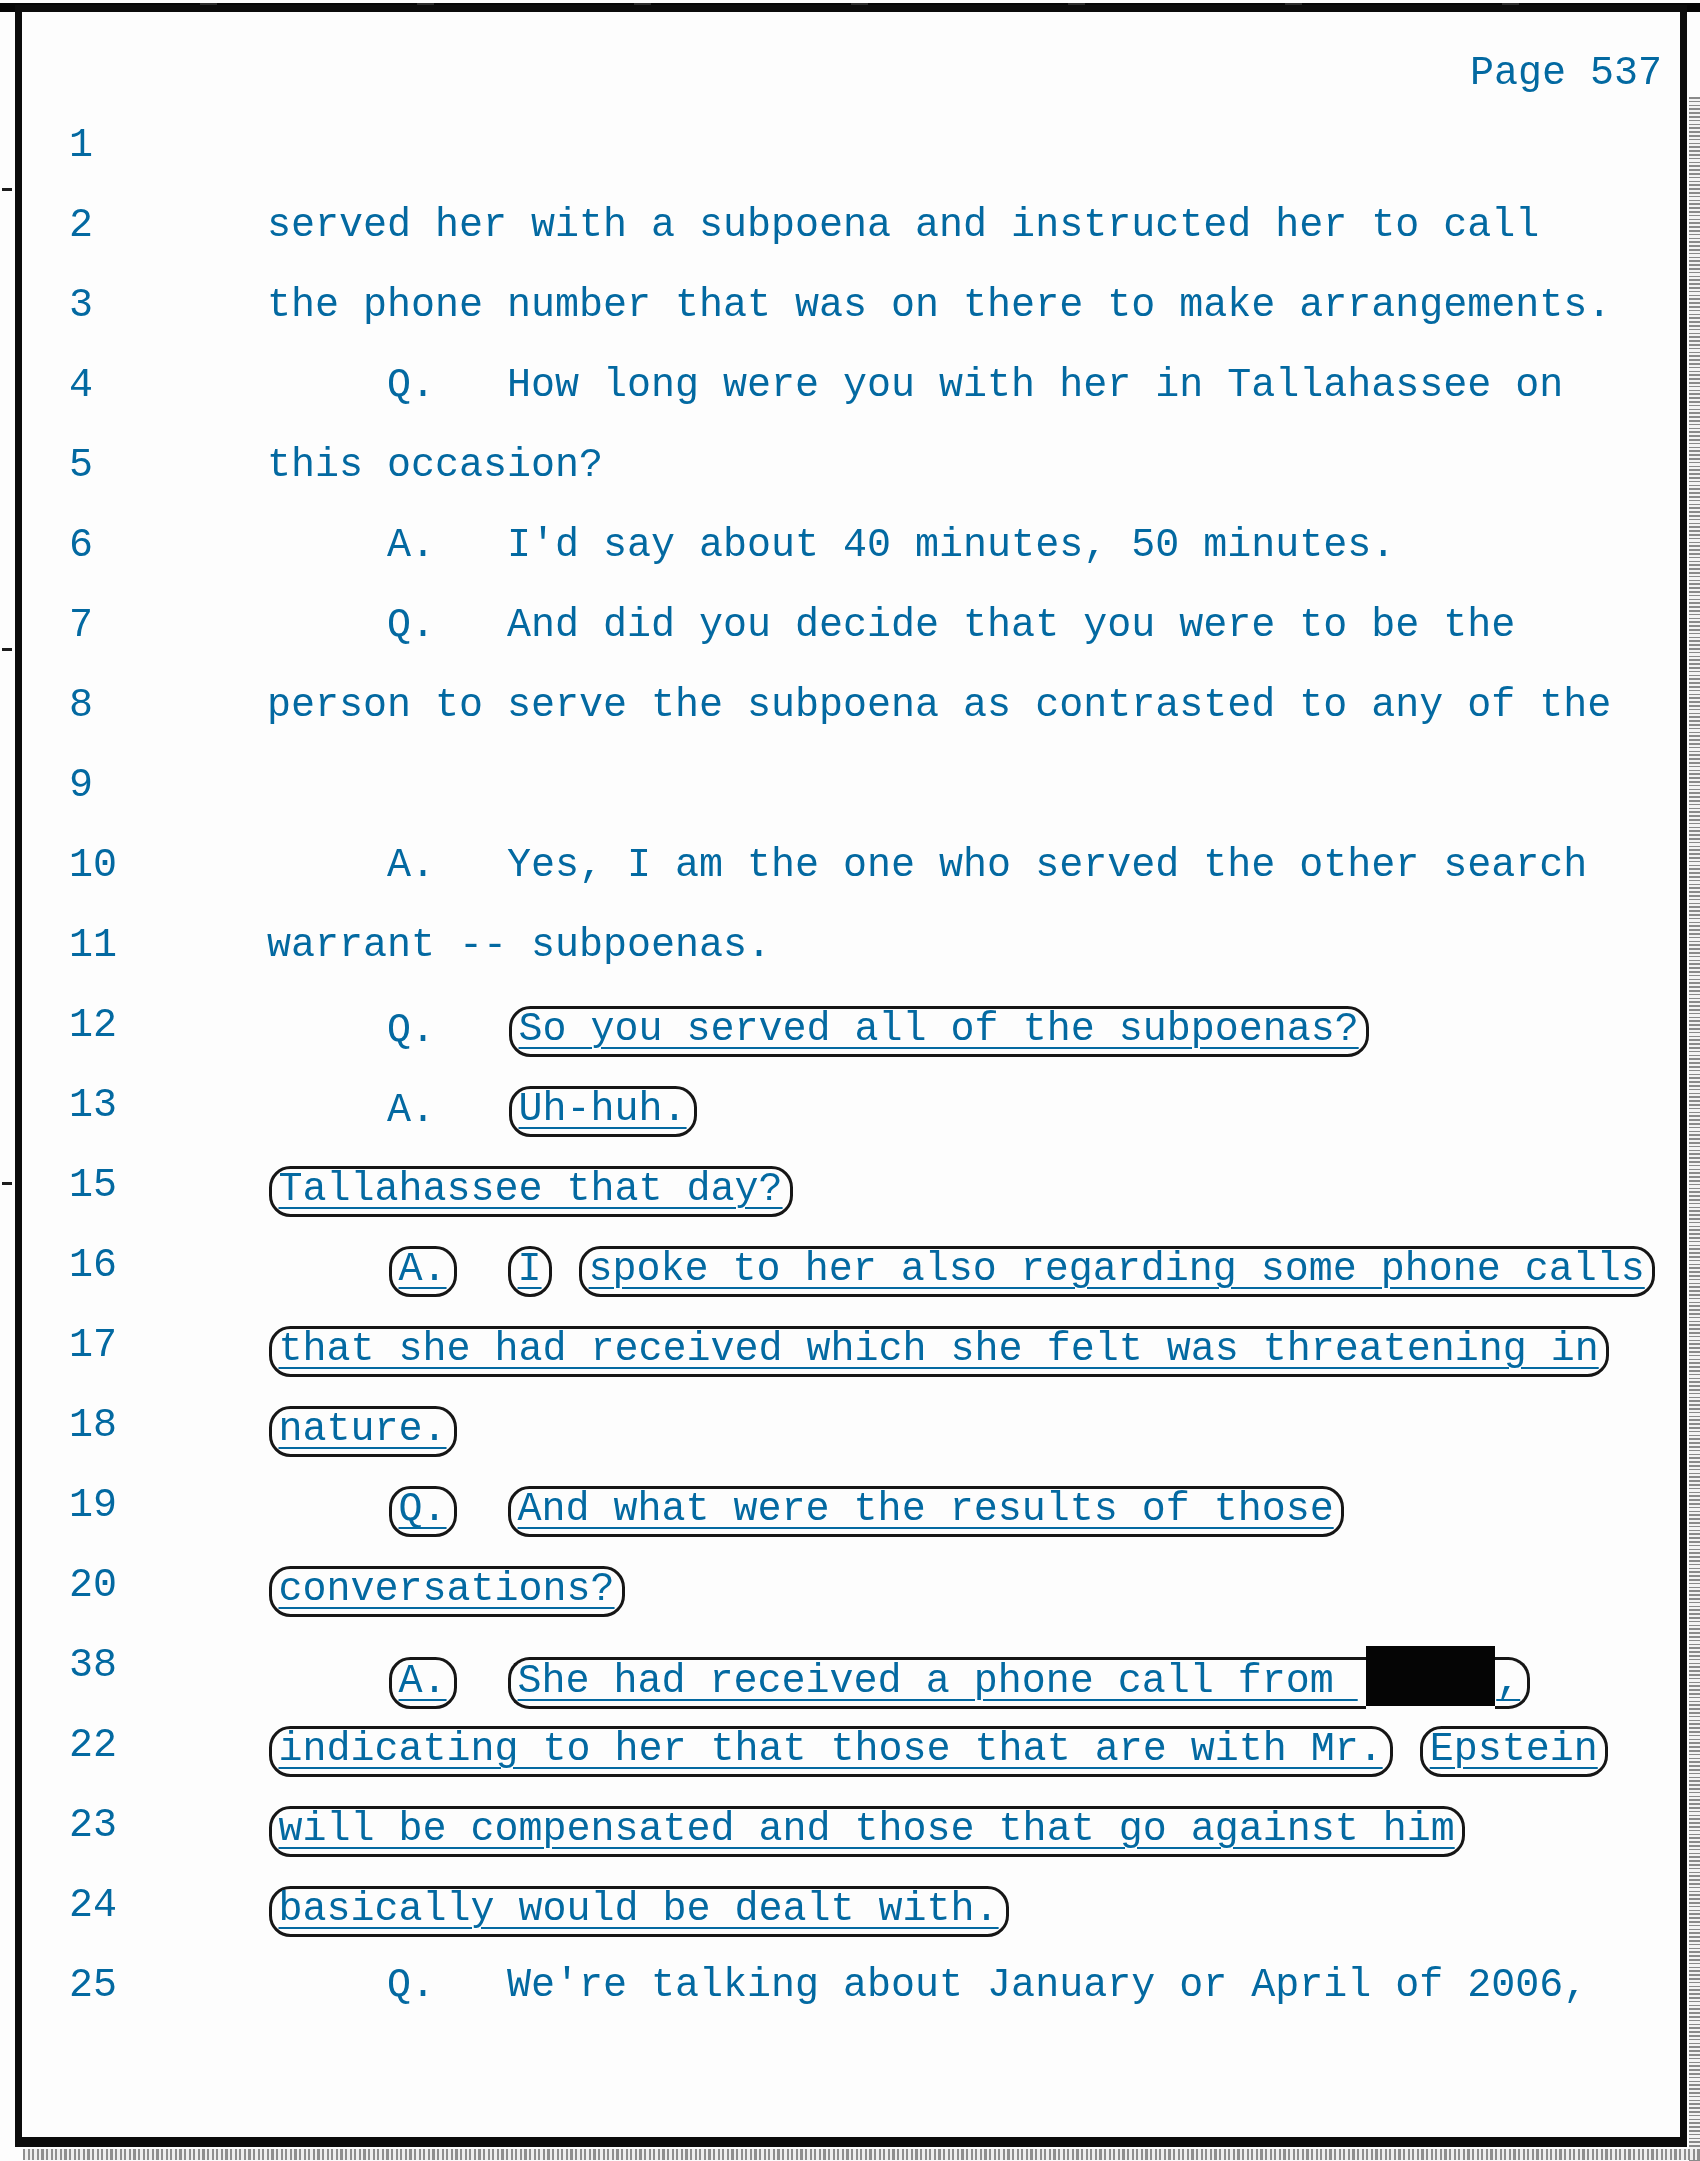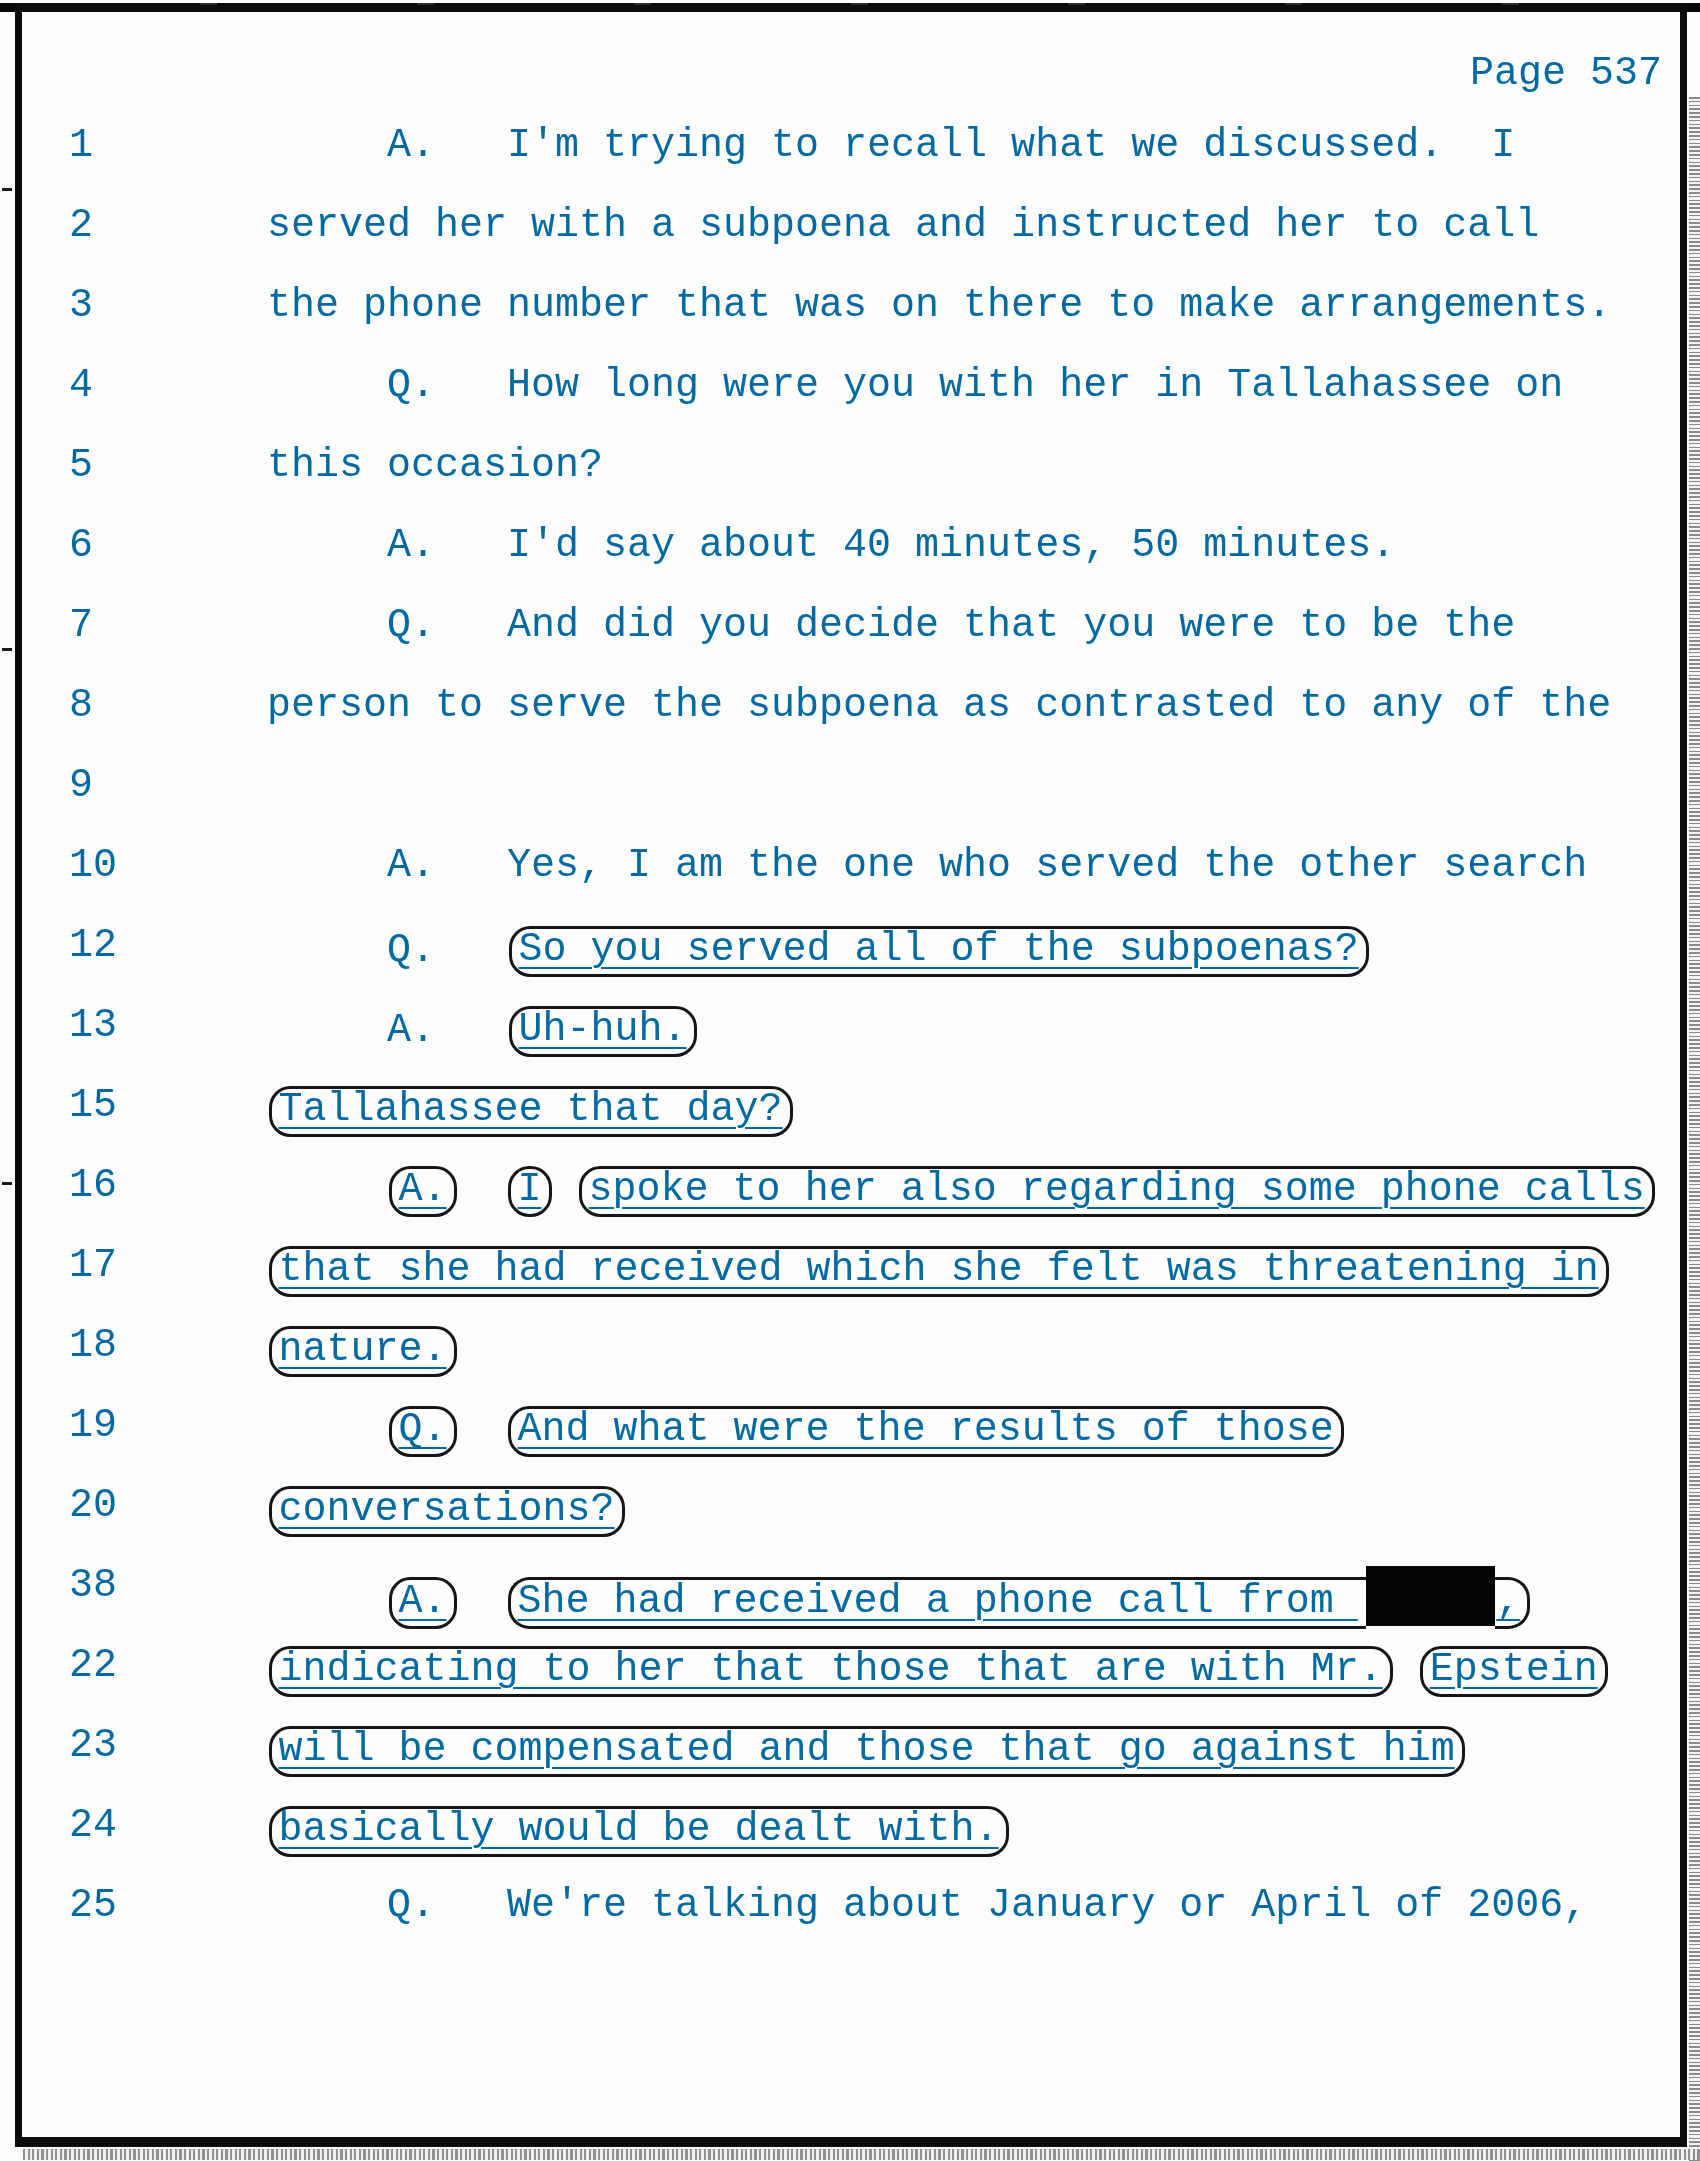--- a/index.html
+++ b/index.html
@@ -65,21 +65,20 @@
   <div class="frame"></div>
   <div class="tick t1"></div>
   <div class="tick t2"></div>
   <div class="tick t3"></div>
 
   <div class="page-label">Page 537</div>
 
   <div class="content" id="lines">
       <div class="row">
         <span class="num">1</span>
-        <span class="txt"><span class="seg-plain">     A.   I'm trying to recall what we discussed.  I</span></span>
       </div>
       <div class="row">
         <span class="num">2</span>
         <span class="txt"><span class="seg-plain">served her with a subpoena and instructed her to call</span></span>
       </div>
       <div class="row">
         <span class="num">3</span>
         <span class="txt"><span class="seg-plain">the phone number that was on there to make arrangements.</span></span>
       </div>
       <div class="row">
@@ -101,20 +100,24 @@
       <div class="row">
         <span class="num">8</span>
         <span class="txt"><span class="seg-plain">person to serve the subpoena as contrasted to any of the</span></span>
       </div>
       <div class="row">
         <span class="num">9</span>
       </div>
       <div class="row">
         <span class="num">10</span>
         <span class="txt"><span class="seg-plain">     A.   Yes, I am the one who served the other search</span></span>
+      </div>
+      <div class="row">
+        <span class="num">11</span>
+        <span class="txt"><span class="seg-plain">warrant -- subpoenas.</span></span>
       </div>
       <div class="row">
         <span class="num">12</span>
         <span class="txt"><span class="seg-plain">     Q.   </span><span class="seg-box">So you served all of the subpoenas?</span></span>
       </div>
       <div class="row">
         <span class="num">13</span>
         <span class="txt"><span class="seg-plain">     A.   </span><span class="seg-box">Uh-huh.</span></span>
       </div>
       <div class="row">

